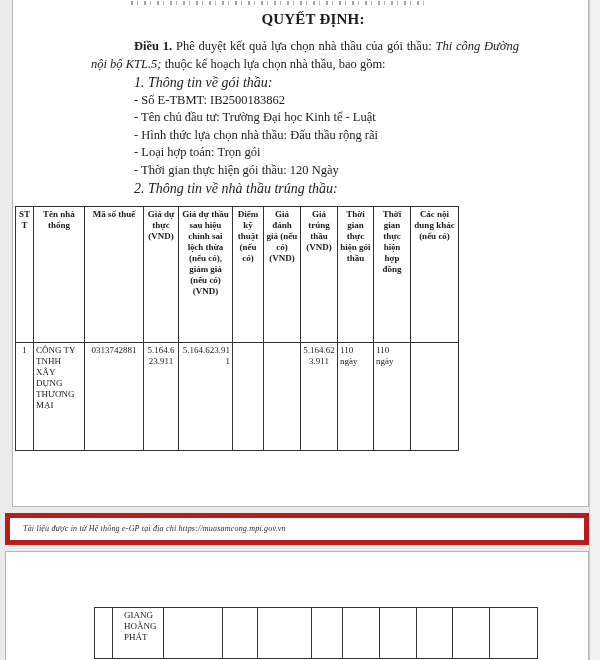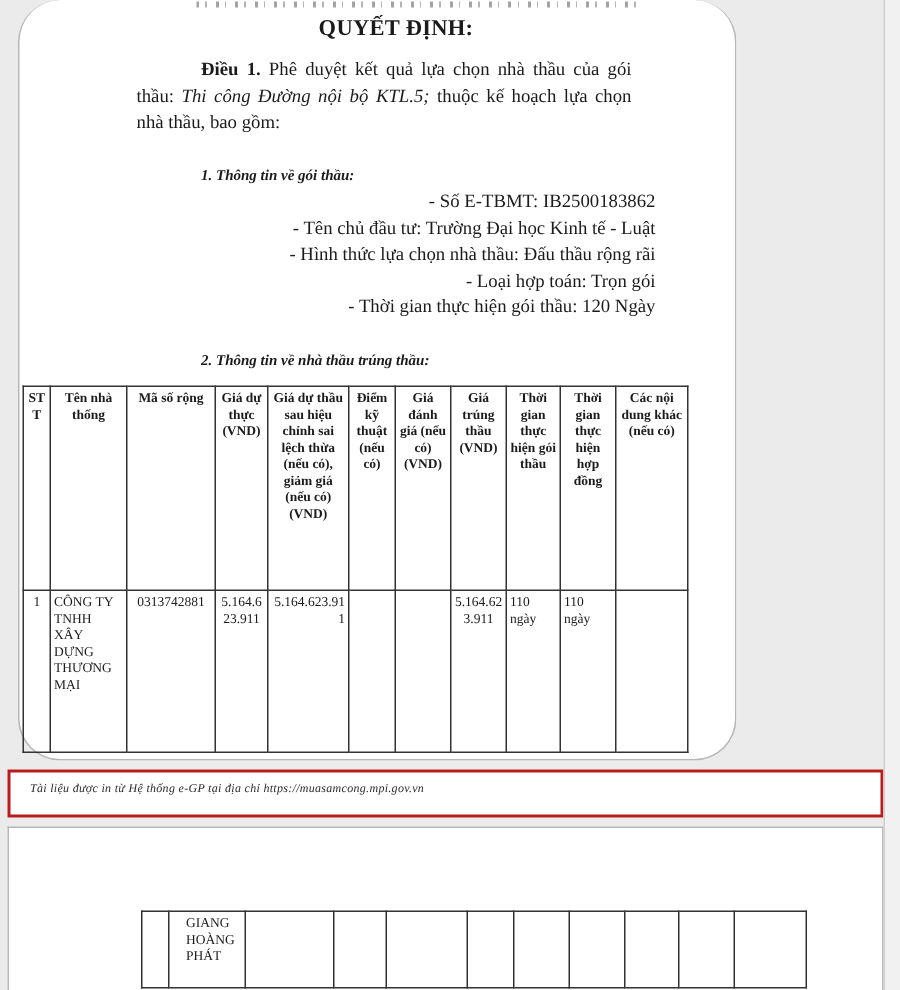--- a/index.html
+++ b/index.html
@@ -6,23 +6,23 @@
   body {
     width:600px; height:660px; overflow:hidden; position:relative;
     background:#ebebeb;
     font-family:"Liberation Serif", serif;
     color:#1b1b1b;
   }
   .page {
     position:absolute; background:#ffffff; box-sizing:border-box;
     border:1px solid #b6b6b6;
   }
-  .page1 { left:12px; top:0; width:479px; height:507px; border-top:none;border-radius:28px; }
+  .page1 { left:12px; top:0; width:577px; height:507px; border-top:none; }
   .footerbar { left:5px; top:513px; width:584px; height:32px; position:absolute;
-    background:#fff; border:2px solid #b91c1c; box-sizing:border-box; }
+    background:#fff; border:5px solid #b91c1c; box-sizing:border-box; }
   .page2 { left:5px; top:551px; width:584px; height:120px; border-bottom:none; }
 
   .gutter {
     position:absolute; right:0; top:0; width:11px; height:660px;
     background:#f1f1f1; border-left:1px solid #cdcdcd; box-sizing:border-box;
   }
 
   .content { position:relative; padding:0 53px 0 78px; }
 
   .cropped-line {
@@ -34,24 +34,24 @@
 
   .doc-title {
     margin-top:11px; text-align:center; font-weight:bold; font-size:15px;
     letter-spacing:.2px;
   }
   .para {
     margin:10px 16px 0 0; font-size:12.5px; line-height:17.5px;
     text-align:justify; text-indent:43px;
   }
   .h-sec {
-    margin-top:18px; padding-left:43px; font-weight:bold; font-style:italic;
-    font-size:10px; line-height:17.5px;
+    margin-top:1px; padding-left:43px; font-weight:normal; font-style:italic;
+    font-size:14px; line-height:17.5px;
   }
-  .bullet { padding-left:43px; font-size:12.5px; line-height:17.5px;text-align:right; }
+  .bullet { padding-left:43px; font-size:12.5px; line-height:17.5px; }
 
   table.results {
     border-collapse:collapse; table-layout:fixed;
     margin:8px 0 0 2px; width:443px;
   }
   table.results th, table.results td {
     border:1px solid #333; vertical-align:top; padding:2px 2px;
     font-size:9px; line-height:11px; overflow:hidden;
   }
   table.results th { font-weight:bold; text-align:center; }
@@ -104,21 +104,21 @@
         <col style="width:37px">
           <col style="width:37px">
           <col style="width:36px">
         <col style="width:37px">
           <col style="width:48px">
       </colgroup>
       <tbody>
           <tr class="hdr">
         <th class="th-stt">STT</th>
         <th>Tên nhà thống</th>
-        <th>Mã số rộng</th>
+        <th>Mã số thuế</th>
         <th>Giá dự thực (VND)</th>
         <th>Giá dự thầu sau hiệu chỉnh sai lệch thừa (nếu có), giảm giá (nếu có) (VND)</th>
         <th>Điểm kỹ thuật (nếu có)</th>
         <th>Giá đánh giá (nếu có) (VND)</th>
         <th>Giá trúng thầu (VND)</th>
         <th>Thời gian thực hiện gói thầu</th>
         <th>Thời gian thực hiện hợp đồng</th>
         <th>Các nội dung khác (nếu có)</th>
       </tr>
       <tr class="datarow">

